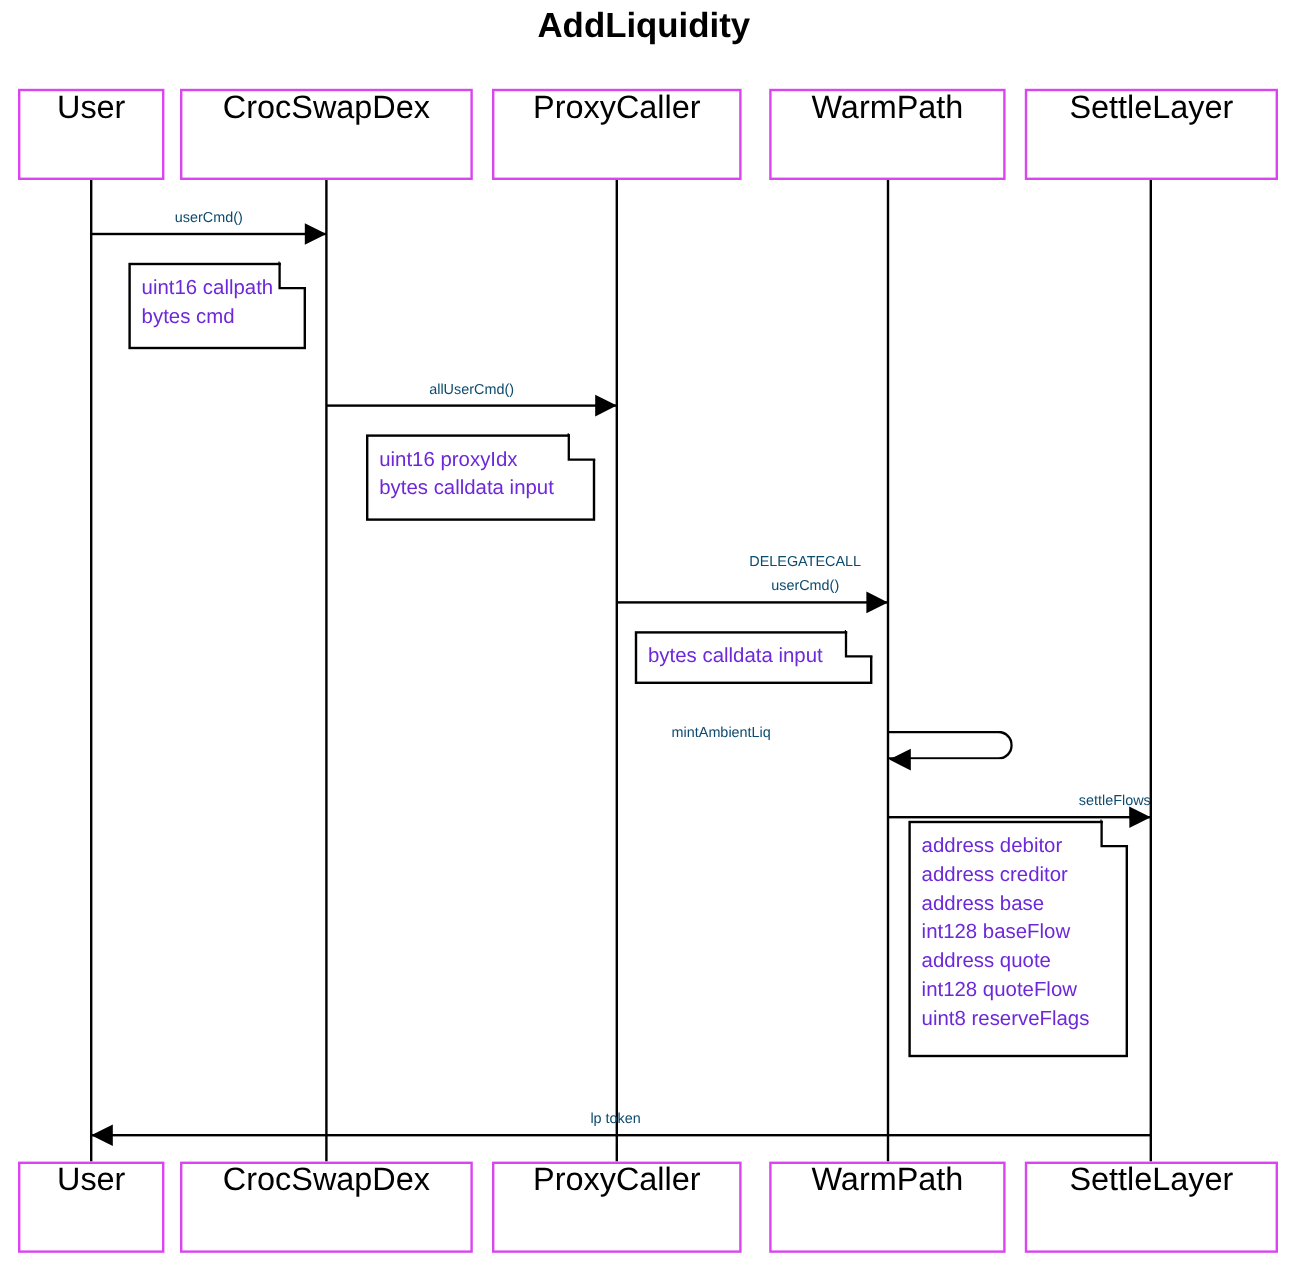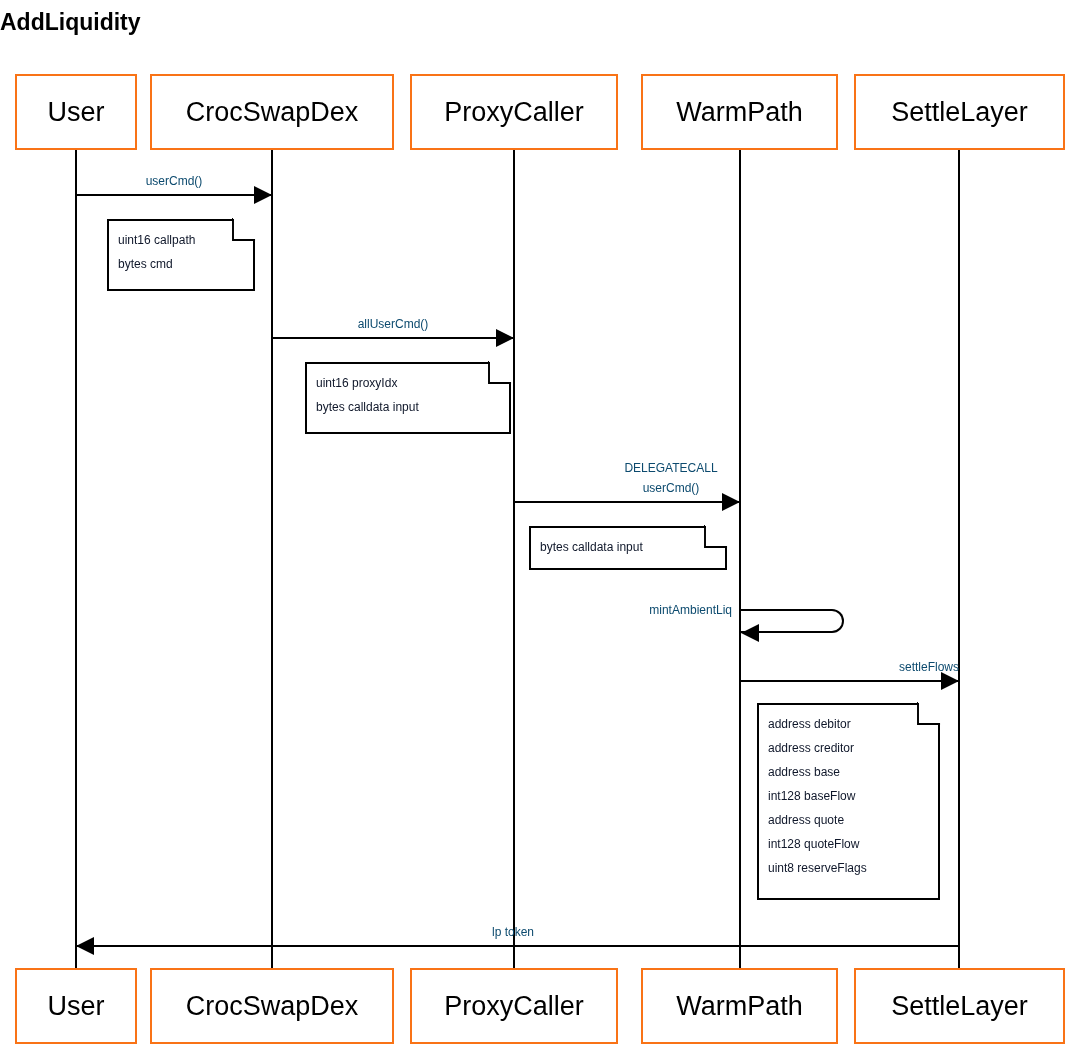--- a/index.html
+++ b/index.html
@@ -17,33 +17,33 @@
     width: 1080px;
     height: 1056px;
     background: #ffffff;
     overflow: hidden;
   }
   .title {
     position: absolute;
     left: 0;
     top: 8px;
     width: 1073px;
-    font-size: 23px;
+    text-align: center;
+    font-size: 29px;
     font-weight: bold;
     letter-spacing: 0px;
     line-height: 28px;
   }
   
   .participant-box {
     position: absolute;
     box-sizing: border-box;
-    border: 2px solid #f97316;
+    border: 2px solid #d946ef;
     background: #ffffff;
     display: flex;
-    align-items: center;
     justify-content: center;
     font-size: 27px;
     line-height: 1;
     color: #000000;
     z-index: 4;
   }
   
   .lifeline {
     position: absolute;
     width: 2px;
@@ -78,21 +78,20 @@
   .msg-label {
     position: absolute;
     font-size: 12px;
     line-height: 20px;
     text-align: center;
     white-space: pre-line;
     color: #0c4a6e;
     z-index: 3;
   }
   .msg-label.right-align {
-    text-align: right;
   }
   
   .self-loop {
     position: absolute;
     box-sizing: border-box;
     border: 2px solid #000000;
     border-left: none;
     border-top-right-radius: 14px;
     border-bottom-right-radius: 14px;
     background: transparent;
@@ -127,24 +126,24 @@
     right: -1px;
     width: 23px;
     height: 23px;
     z-index: 3;
     overflow: visible;
   }
   .note-text {
     position: relative;
     z-index: 4;
     padding: 9px 10px 8px 11px;
-    font-size: 12px;
+    font-size: 17px;
     line-height: 24px;
     white-space: pre-line;
-    color: #0f172a;
+    color: #6d28d9;
   }
 </style>
 </head>
 <body>
 
 <div id="diagram-root">
 
   <div class="title">AddLiquidity</div>
 
   <div id="layer-lifelines">
@@ -179,40 +178,40 @@
       <div class="note" style="left: 107px; top: 219px; width: 148px; height: 72px;">
         <div class="note-body"></div>
         <div class="note-fold-cut"></div>
         <svg class="note-fold-diag" width="24" height="24" viewBox="0 0 24 24">
           <polyline points="0,1 0,23 23,23" fill="none" stroke="#000000" stroke-width="2"></polyline>
           <line x1="-1" y1="1" x2="0" y2="1" stroke="#000000" stroke-width="2"></line>
         </svg>
         <div class="note-text">uint16 callpath
 bytes cmd</div>
       </div>
-      <div class="note" style="left: 305px; top: 362px; width: 206px; height: 72px;">
+      <div class="note" style="left: 305px; top: 362px; width: 191px; height: 72px;">
         <div class="note-body"></div>
         <div class="note-fold-cut"></div>
         <svg class="note-fold-diag" width="24" height="24" viewBox="0 0 24 24">
           <polyline points="0,1 0,23 23,23" fill="none" stroke="#000000" stroke-width="2"></polyline>
           <line x1="-1" y1="1" x2="0" y2="1" stroke="#000000" stroke-width="2"></line>
         </svg>
         <div class="note-text">uint16 proxyIdx
 bytes calldata input</div>
       </div>
       <div class="note" style="left: 529px; top: 526px; width: 198px; height: 44px;">
         <div class="note-body"></div>
         <div class="note-fold-cut"></div>
         <svg class="note-fold-diag" width="24" height="24" viewBox="0 0 24 24">
           <polyline points="0,1 0,23 23,23" fill="none" stroke="#000000" stroke-width="2"></polyline>
           <line x1="-1" y1="1" x2="0" y2="1" stroke="#000000" stroke-width="2"></line>
         </svg>
         <div class="note-text">bytes calldata input</div>
       </div>
-      <div class="note" style="left: 757px; top: 703px; width: 183px; height: 197px;">
+      <div class="note" style="left: 757px; top: 684px; width: 183px; height: 197px;">
         <div class="note-body"></div>
         <div class="note-fold-cut"></div>
         <svg class="note-fold-diag" width="24" height="24" viewBox="0 0 24 24">
           <polyline points="0,1 0,23 23,23" fill="none" stroke="#000000" stroke-width="2"></polyline>
           <line x1="-1" y1="1" x2="0" y2="1" stroke="#000000" stroke-width="2"></line>
         </svg>
         <div class="note-text">address debitor
 address creditor
 address base
 int128 baseFlow

